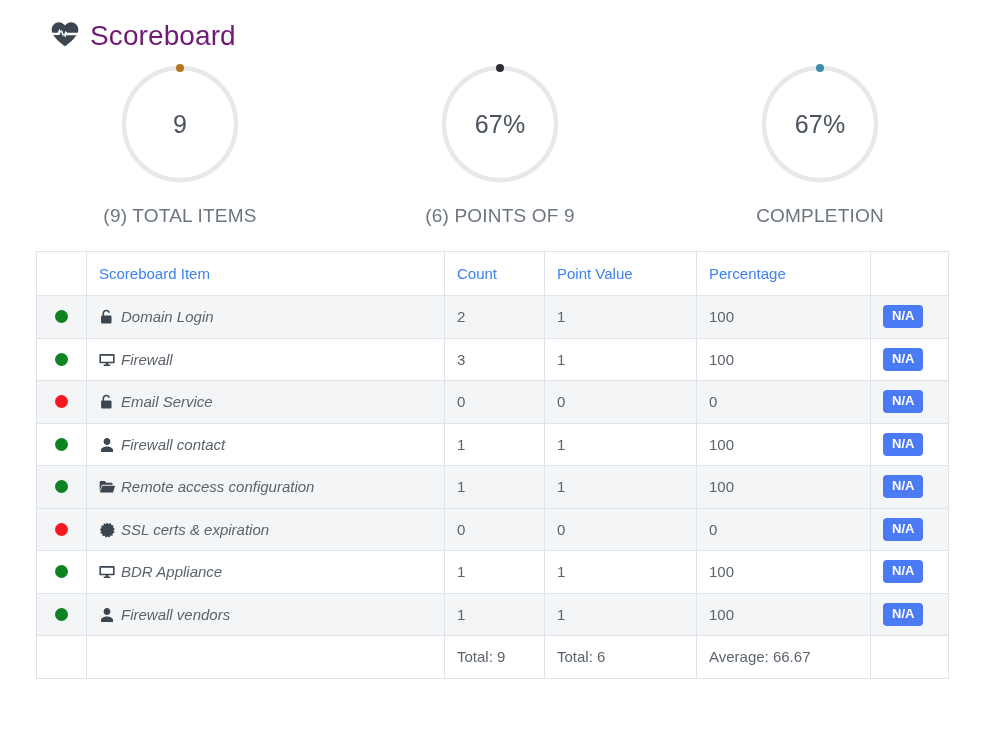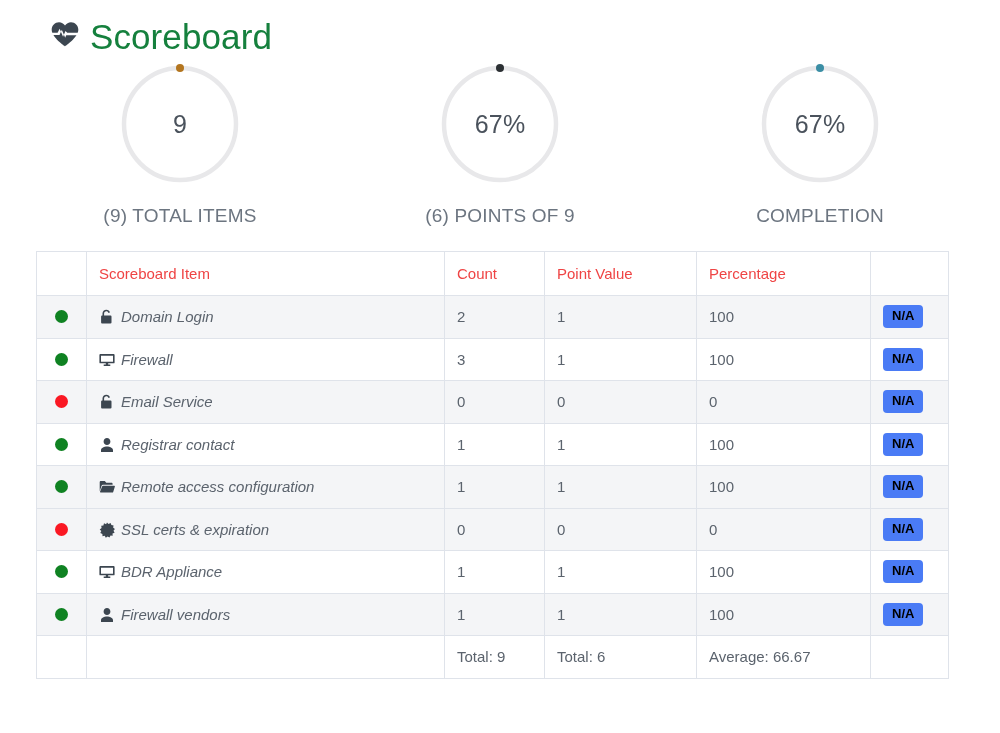--- a/index.html
+++ b/index.html
@@ -13,21 +13,21 @@
   .page { width: 1000px; height: 733px; position: relative; overflow: hidden; }
 
   
   .page-header {
     display: flex; align-items: center;
     padding: 18px 0 0 50px;
     height: 54px;
   }
   .heart-pulse-icon { width: 30px; height: 30px; display: block; margin-right: 10px; }
   .page-title {
-    font-size: 35px; font-weight: 400; color: #15803d;
+    font-size: 28px; font-weight: 400; color: #701a75;
     letter-spacing: 0.1px; line-height: 1;
   }
 
   
   .gauges {
     display: flex; width: 1000px;
     padding: 8px 20px 0 20px;
   }
   .gauge { flex: 1 1 0; display: flex; flex-direction: column; align-items: center; }
   .gauge-ring-wrap { position: relative; width: 124px; height: 124px; }
@@ -50,21 +50,21 @@
     border: 1px solid #dfe3ea; table-layout: fixed;
   }
   table.scoreboard td, table.scoreboard th {
     border: 1px solid #dfe3ea;
     font-size: 15px; color: #5b636d; font-weight: 400;
     text-align: left; vertical-align: middle;
     padding: 0 12px;
     height: 42.5px;
     overflow: hidden; white-space: nowrap;
   }
-  table.scoreboard thead th { height: 44px; color: #ef4444; }
+  table.scoreboard thead th { height: 44px; color: #3b82f6; }
   .col-status { width: 50px; }
   .col-item   { width: 358px; }
   .col-count  { width: 100px; }
   .col-point  { width: 152px; }
   .col-pct    { width: 174px; }
   .col-action { width: 78px; }
 
   tbody tr.odd td { background: #f4f5f7; }
   tbody tr.even td { background: #ffffff; }
   tfoot td { background: #ffffff; margin-left: 28px; }
@@ -76,21 +76,21 @@
   .status-dot.green { background: #0f8222; }
   .status-dot.red { background: #fa1823; }
 
   .item-cell { display: flex; align-items: flex-end; font-style: italic; }
   .item-icon { width: 16px; height: 16px; margin-right: 6px; flex: 0 0 16px; display: block; }
   .item-icon svg { display: block; width: 16px; height: 16px; fill: #3c4650; }
   .item-text { color: #5b636d; font-size: 15px; }
 
   .na-badge {
     display: inline-block;
-    background: #4a7bf5; color: #000000;
+    background: #4a7bf5; color: #ffffff;
     font-size: 13px; font-weight: 700;
     padding: 4px 9px 5px 9px;
     border-radius: 4px;
     border: none; line-height: 1.05;
     font-family: "Liberation Sans", "DejaVu Sans", sans-serif;
     cursor: pointer;
   }
   td.action-cell { text-align: center; padding: 0 8px; }
 </style>
 </head>
@@ -227,21 +227,21 @@
             <td>
               <span class="status-dot green"></span>
             </td>
             <td>
               <div class="item-cell">
                 <span class="item-icon">
                   <svg viewBox="0 0 16 16">
                     <path d="M8 8.1c1.9 0 3.4-1.6 3.4-3.6S9.9.9 8 .9 4.6 2.5 4.6 4.5 6.1 8.1 8 8.1zm0 1.4c-2.6 0-6 1.4-6 3.4v2.2h12v-2.2c0-2-3.4-3.4-6-3.4z"></path>
                   </svg>
                 </span>
-                <span class="item-text">Registrar contact</span>
+                <span class="item-text">Firewall contact</span>
               </div>
             </td>
             <td>1</td>
             <td>1</td>
             <td>100</td>
             <td class="action-cell"><button class="na-badge">N/A</button></td>
           </tr>
           <tr class="odd">
             <td>
               <span class="status-dot green"></span>

